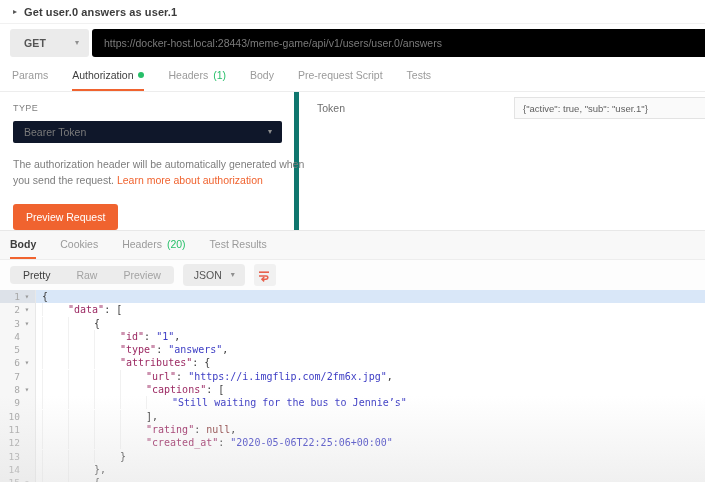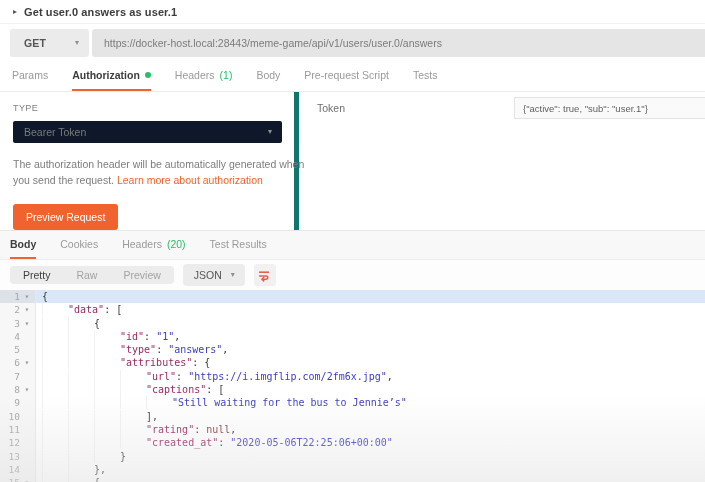--- a/index.html
+++ b/index.html
@@ -8,27 +8,27 @@
   
   .title-bar { height:24px; display:flex; align-items:center; padding-left:13px; border-bottom:1px solid #f1f1f1; }
   .collapse-arrow { font-size:8px; color:#555; margin-right:7px; line-height:1; }
   .title-text { font-size:11px; font-weight:600; color:#3c3c3c; letter-spacing:.1px; }
 
   
   .request-bar { height:38px; display:flex; align-items:center; padding:5px 0 5px 10px; gap:3px; }
   .method-box { width:79px; height:28px; background:#ebebeb; border-radius:3px; display:flex; align-items:center; justify-content:space-between; padding:0 10px 0 14px; cursor:pointer; }
   .method-label { font-size:10.5px; color:#555; font-weight:700; letter-spacing:.2px; }
   .caret { font-size:8px; color:#8f8f8f; line-height:1; }
-  .url-box { flex:1; height:28px; background:#e5e5e5; border-radius:3px 0 0 3px; display:flex; align-items:center; padding-left:12px; overflow:hidden; }
+  .url-box { flex:1; height:28px; background:#000000; border-radius:3px 0 0 3px; display:flex; align-items:center; padding-left:12px; overflow:hidden; }
   .url-text { font-size:10.5px; color:#7b7b7b; white-space:nowrap; }
 
   
   .req-tabs { height:30px; display:flex; align-items:stretch; padding-left:12px; border-bottom:1px solid #ededed; gap:24px; }
   .tab { display:flex; align-items:center; gap:5px; font-size:10.5px; color:#9a9a9a; cursor:pointer; border-bottom:2px solid transparent; padding-bottom:1px; }
-  .tab.active { color:#3d3d3d; border-bottom-color:#f0632f;font-weight:bold; }
+  .tab.active { color:#3d3d3d; border-bottom-color:#f0632f; }
   .tab .count { color:#27bf69; }
   .dot { width:6px; height:6px; border-radius:50%; background:#27bf69; display:inline-block; }
 
   
   .auth-section { height:138px; display:flex; }
   .auth-left { width:299px; border-right:5px solid #0f766e; padding:10px 12px 0 13px; }
   .type-label { font-size:9px; color:#7f7f7f; letter-spacing:.4px; margin-top:1px; }
   .type-select { margin-top:8px; height:22px; background:#0f172a; border-radius:2px; display:flex; align-items:center; justify-content:space-between; padding:0 10px 0 11px; cursor:pointer; }
   .type-select-value { font-size:10.5px; color:#7a7a7a; }
   .help-text { margin-top:13px; font-size:10.5px; color:#7d7d7d; line-height:1.55; width:298px; }

